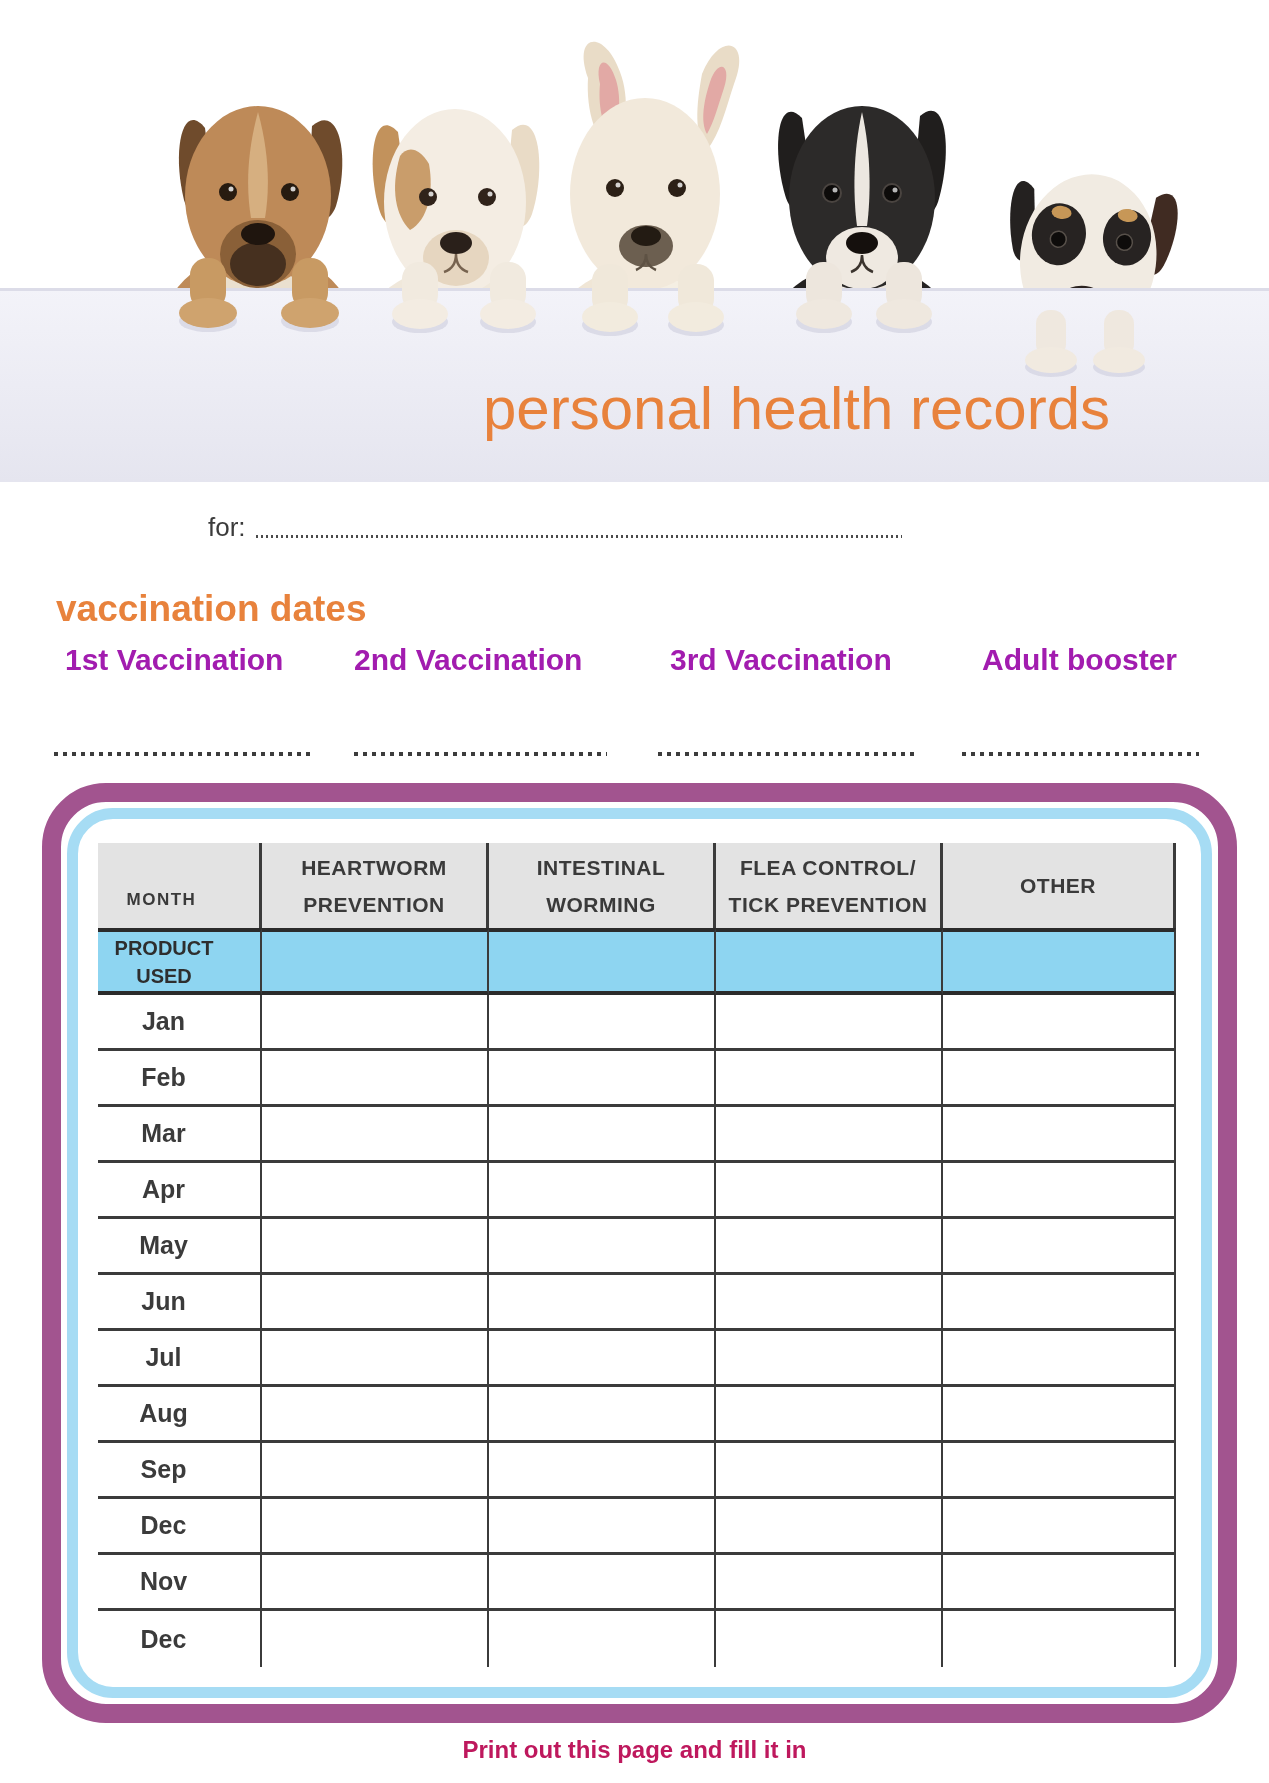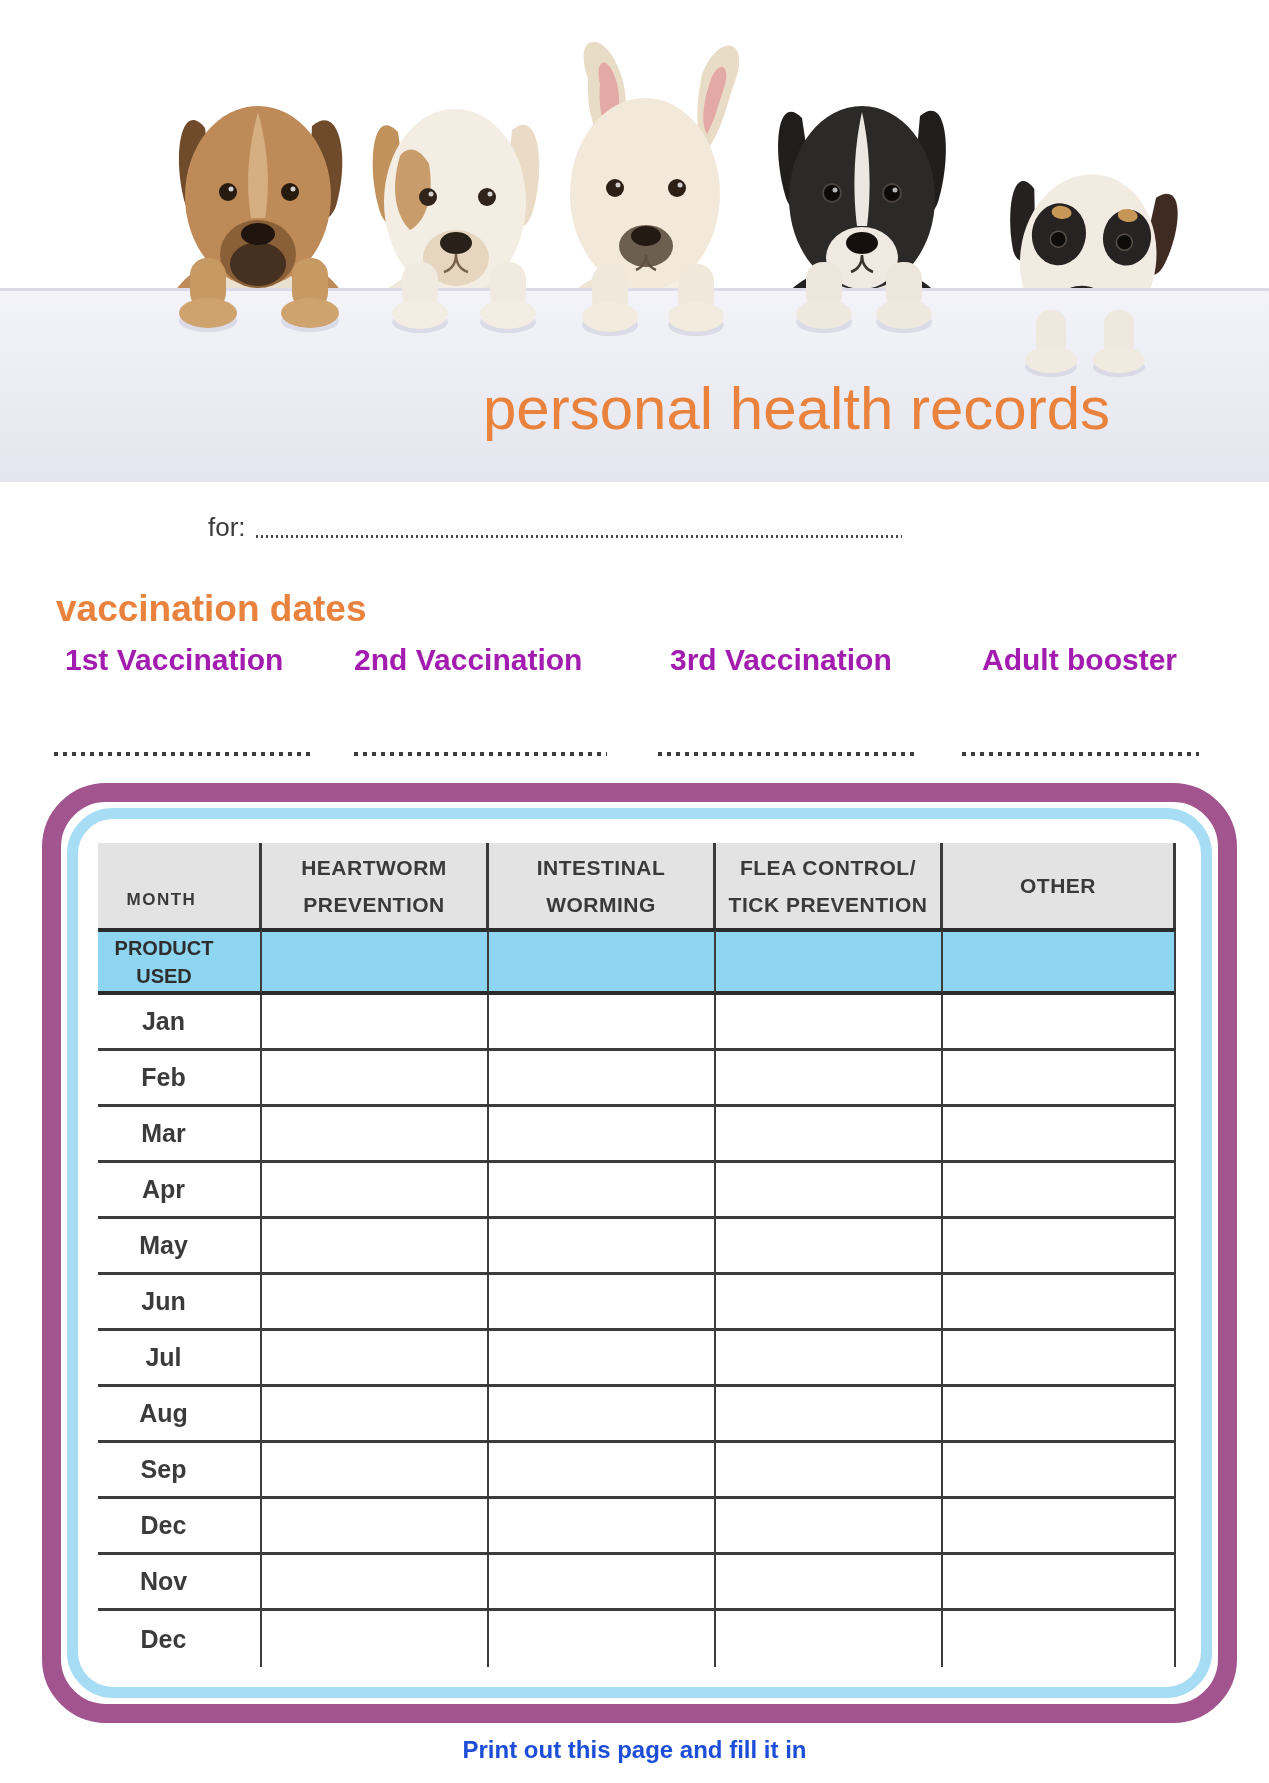--- a/index.html
+++ b/index.html
@@ -82,21 +82,21 @@
   .mcell.lastrow { border-bottom:none; }
   .mlabel {
     display:flex; align-items:center; justify-content:center;
     padding-right:31px; box-sizing:border-box;
     font-weight:bold; font-size:25px; color:#3B3B3B;
   }
 
   
   .footer {
     position:absolute; top:1736px; left:0; width:1269px; text-align:center;
-    font-weight:bold; font-size:24px; color:#1d4ed8;
+    font-weight:bold; font-size:24px; color:#be185d;
   }
 </style>
 </head>
 <body>
 
 <div class="page">
 
   <div class="photo">
     <svg width="1269" height="482" viewBox="0 0 1269 482">
       <defs>

